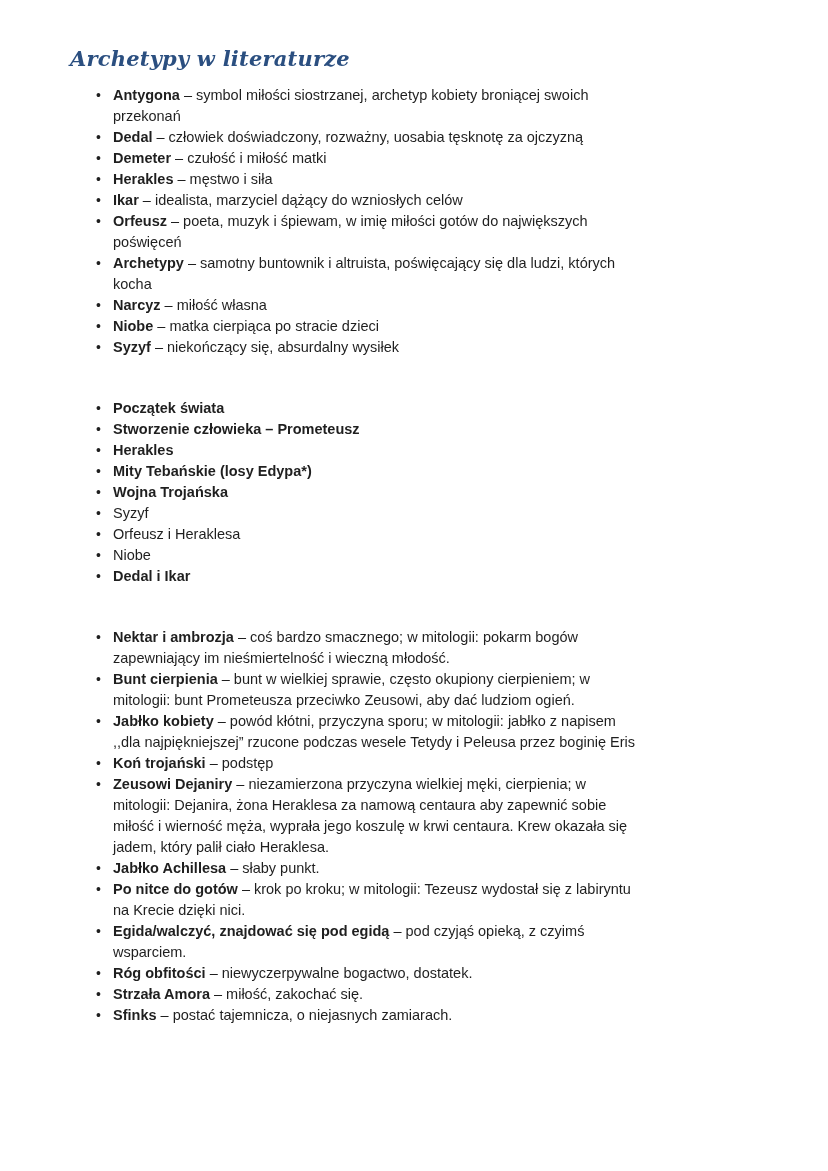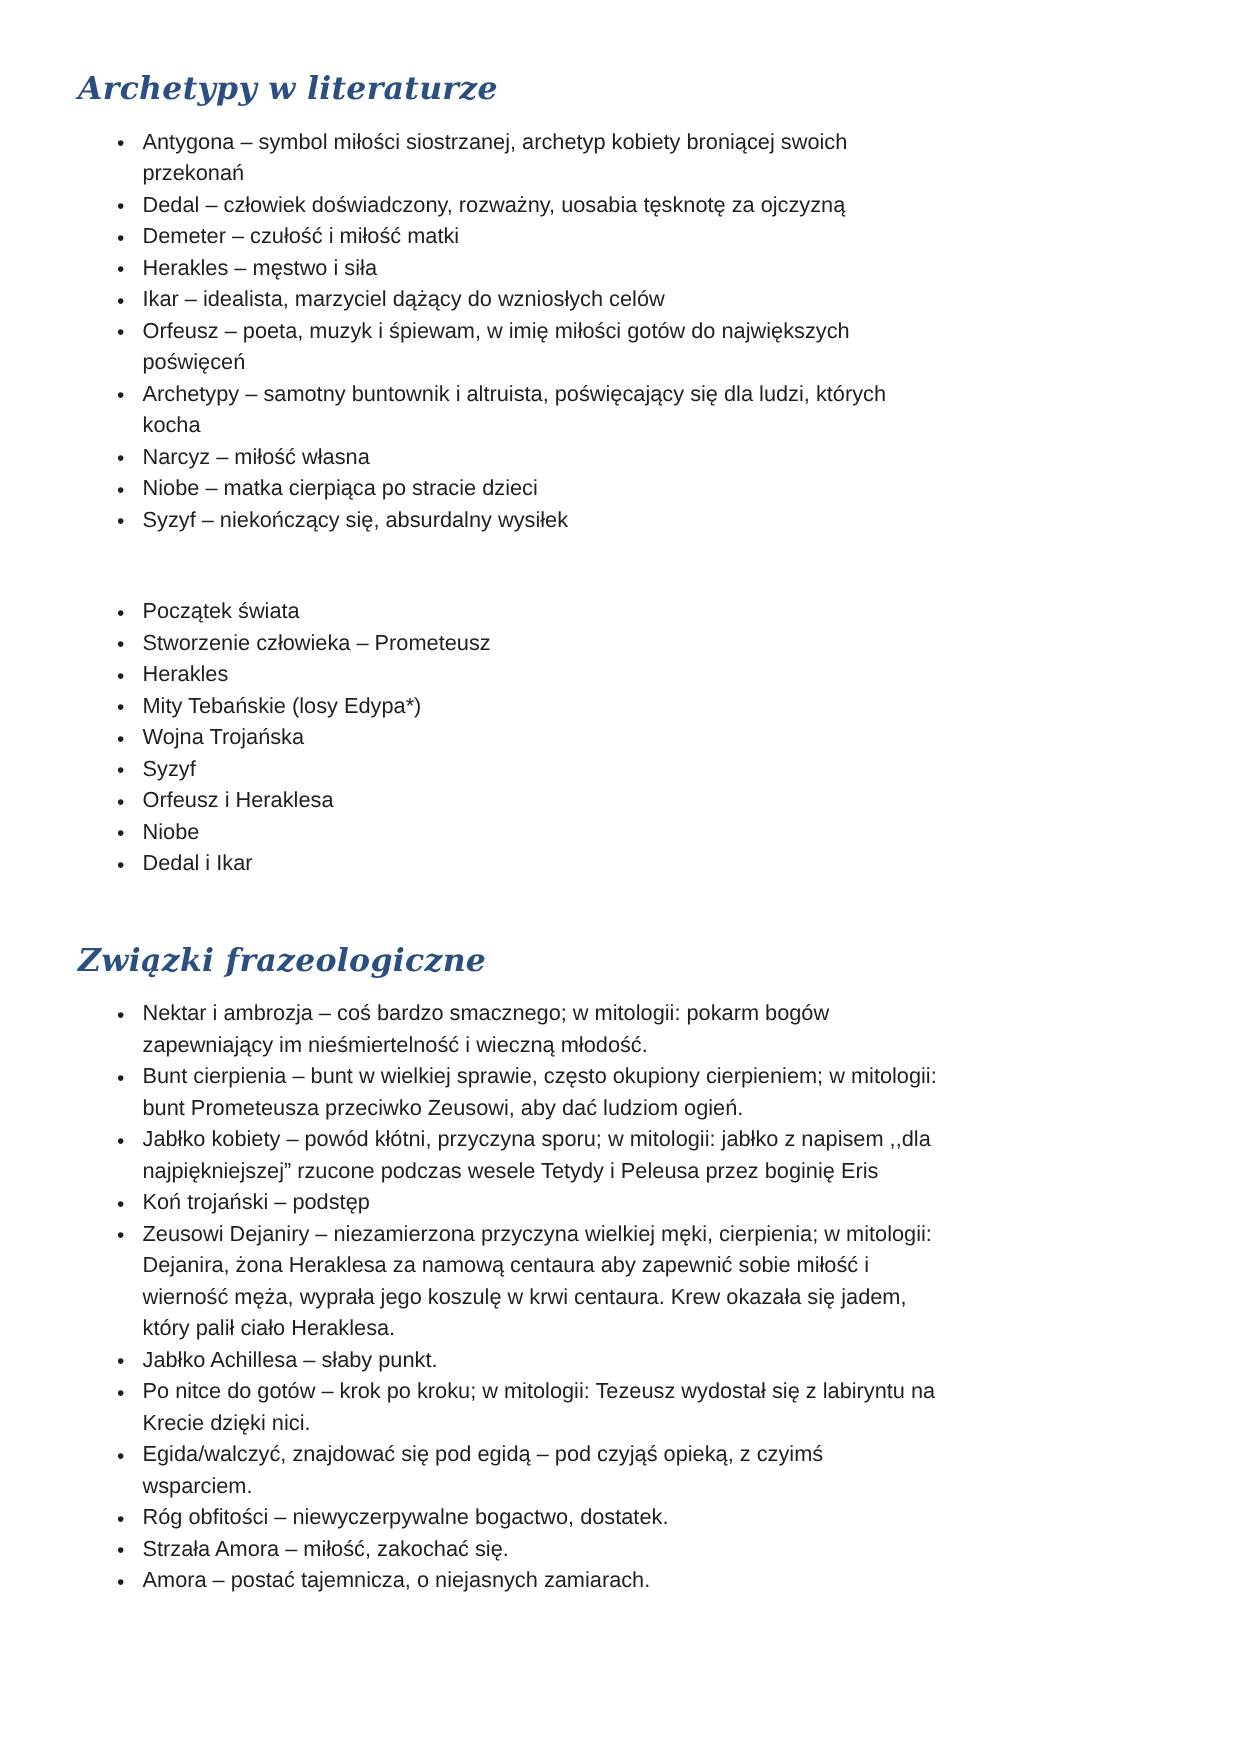--- a/index.html
+++ b/index.html
@@ -17,20 +17,21 @@
     width: 828px;
     min-height: 1171px;
     font-family: "Liberation Sans", sans-serif;
     color: var(--body-color);
   }
   .page {
     width: 676px;
     min-height: 1171px;
     background: var(--page-bg);
     padding: 46px 50px 40px 52px;
+    margin-left: 18px;
   }
   .sec + .sec { margin-top: 40px; }
   h2.heading {
     margin: 0 0 13px 0;
     font-family: "DejaVu Serif", serif;
     font-style: italic;
     font-weight: bold;
     font-size: 21px;
     line-height: 26px;
     color: var(--heading-color);
@@ -52,21 +53,21 @@
     flex: 0 0 17px;
     width: 17px;
     font-size: 14px;
     line-height: 21px;
     color: var(--body-color);
   }
   .li-text {
     flex: 1 1 auto;
     max-width: 683px;
   }
-  .lbl.bold { font-weight: normal; }
+  .lbl.bold { font-weight: bold; }
 </style>
 </head>
 <body>
 
 <div class="page">
 
   <section class="sec">
     <h2 class="heading">Archetypy w literaturze</h2>
     <ul class="list">
         <li>
@@ -147,21 +148,20 @@
           <span class="li-text"><span class="lbl">Niobe</span></span>
         </li>
         <li>
           <span class="bullet">•</span>
           <span class="li-text"><span class="lbl bold">Dedal i Ikar</span></span>
         </li>
       </ul>
   </section>
 
   <section class="sec">
-    <h2 class="heading">Związki frazeologiczne</h2>
     <ul class="list">
         <li>
           <span class="bullet">•</span>
           <span class="li-text"><span class="lbl bold">Nektar i ambrozja</span> – coś bardzo smacznego; w mitologii: pokarm bogów zapewniający im nieśmiertelność i wieczną młodość.</span>
         </li>
         <li>
           <span class="bullet">•</span>
           <span class="li-text"><span class="lbl bold">Bunt cierpienia</span> – bunt w wielkiej sprawie, często okupiony cierpieniem; w mitologii: bunt Prometeusza przeciwko Zeusowi, aby dać ludziom ogień.</span>
         </li>
         <li>
@@ -191,18 +191,18 @@
         <li>
           <span class="bullet">•</span>
           <span class="li-text"><span class="lbl bold">Róg obfitości</span> – niewyczerpywalne bogactwo, dostatek.</span>
         </li>
         <li>
           <span class="bullet">•</span>
           <span class="li-text"><span class="lbl bold">Strzała Amora</span> – miłość, zakochać się.</span>
         </li>
         <li>
           <span class="bullet">•</span>
-          <span class="li-text"><span class="lbl bold">Amora</span> – postać tajemnicza, o niejasnych zamiarach.</span>
+          <span class="li-text"><span class="lbl bold">Sfinks</span> – postać tajemnicza, o niejasnych zamiarach.</span>
         </li>
       </ul>
   </section>
 
 </div>
 
 </body></html>

